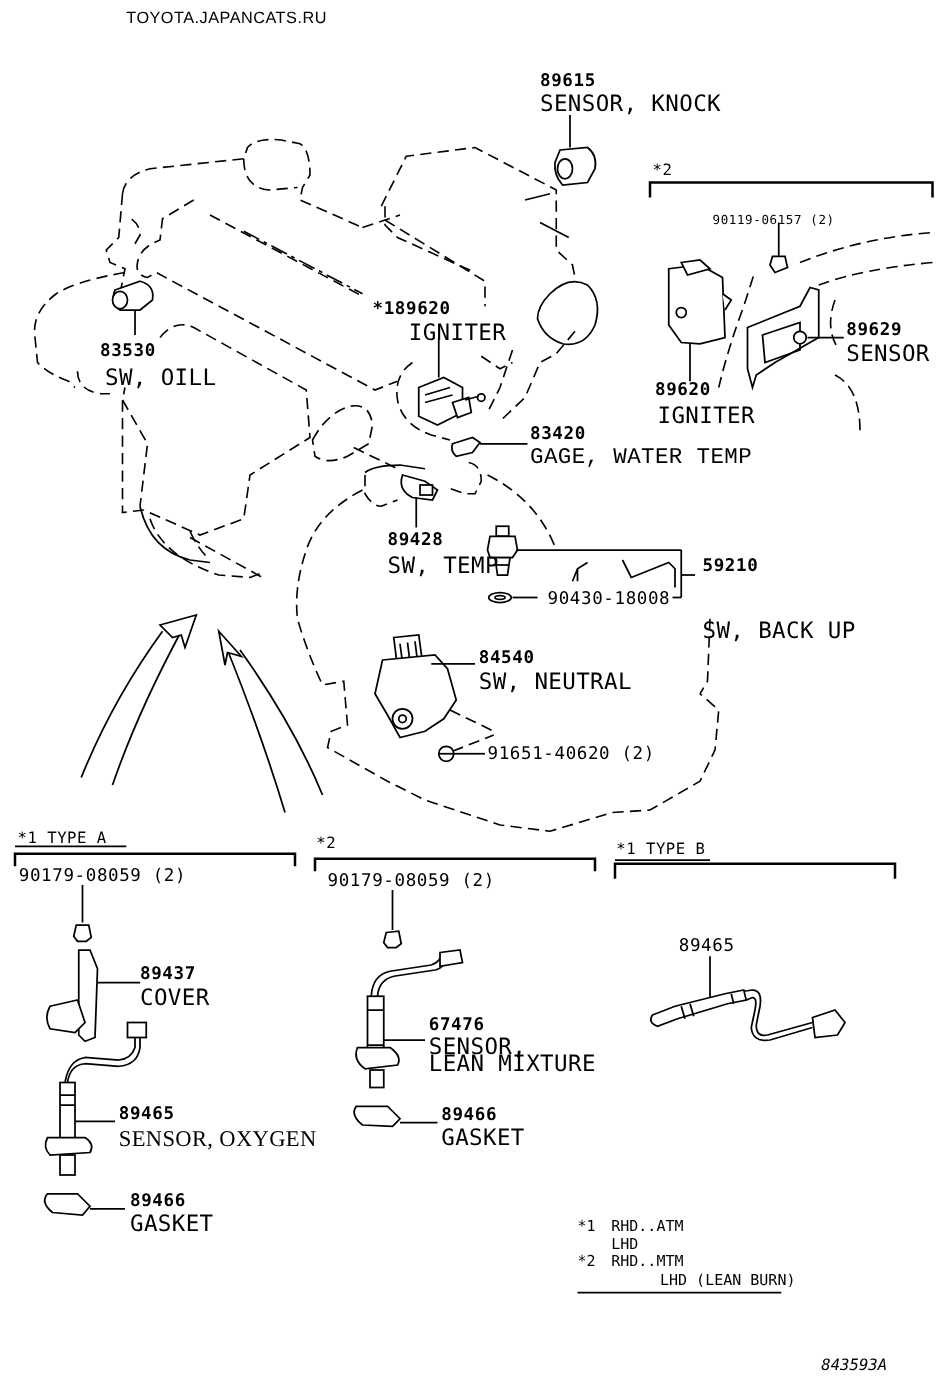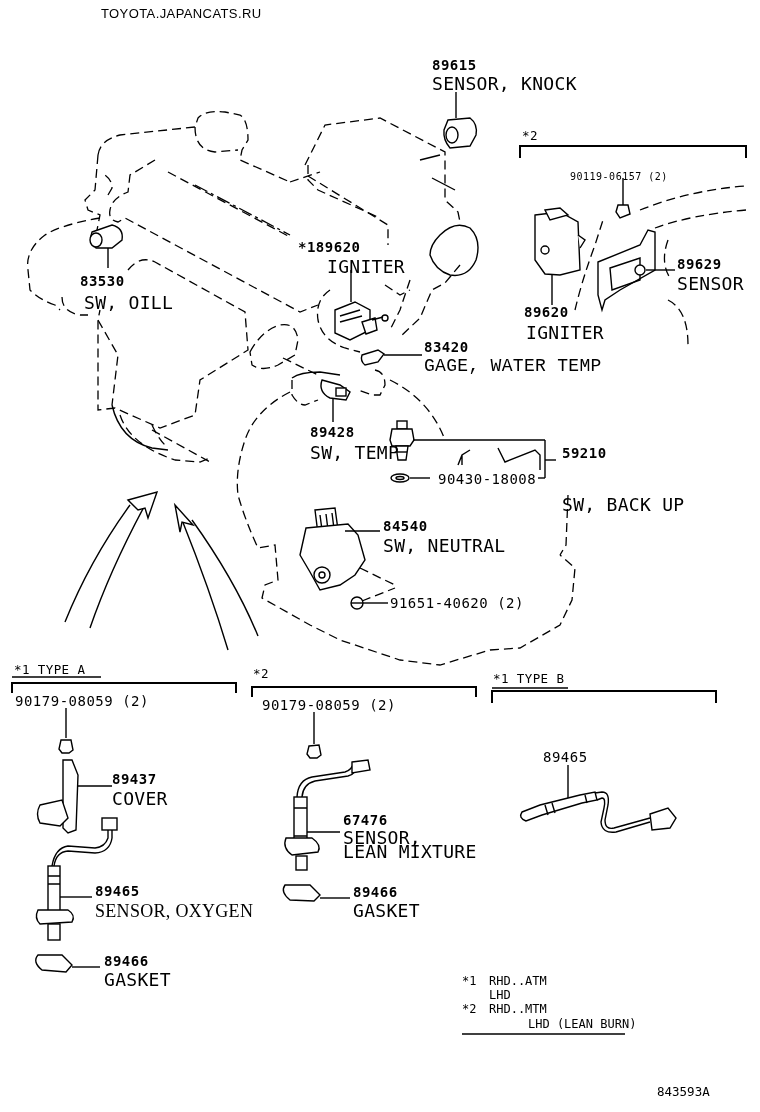--- a/index.html
+++ b/index.html
@@ -271,13 +271,13 @@
   <div class="lbl code" style="left:0;top:0;">*1</div>
   <div class="lbl code" style="left:27px;top:0;">RHD..ATM</div>
   <div class="lbl code" style="left:0;top:14px;"></div>
   <div class="lbl code" style="left:27px;top:14px;">LHD</div>
   <div class="lbl code" style="left:0;top:28px;">*2</div>
   <div class="lbl code" style="left:27px;top:28px;">RHD..MTM</div>
   <div class="lbl code" style="left:0;top:43px;"></div>
   <div class="lbl code" style="left:27px;top:43px;margin-left:39px;">LHD (LEAN BURN)</div>
 </div>
 
-<div class="lbl code" style="left:657px;top:1086px;font-size:12.5px;">843593A</div>
+<div class="lbl code" style="left:657px;top:1086px;font-size:12.5px;font-style:italic;">843593A</div>
 
 </body></html>

